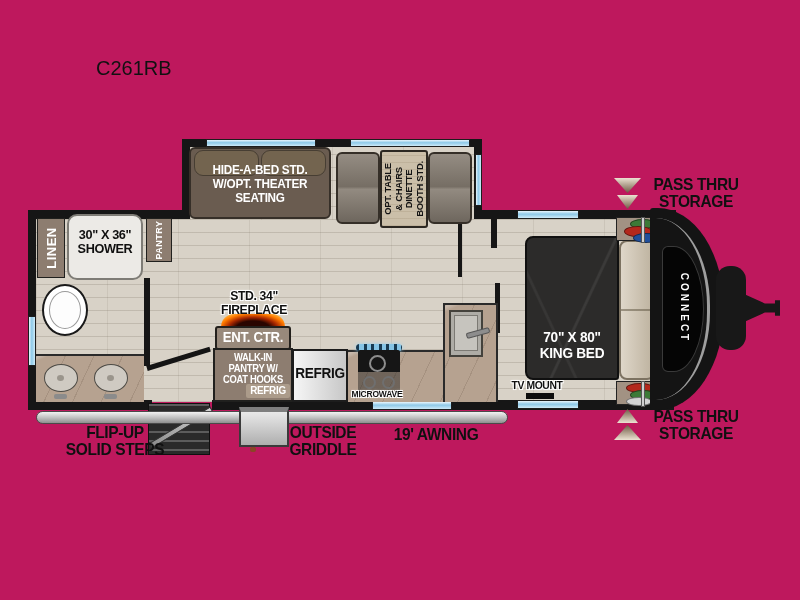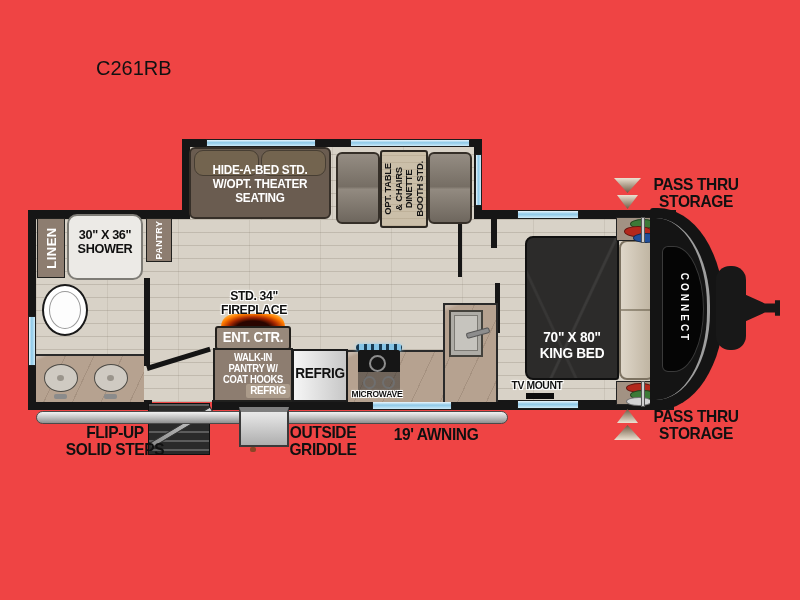--- a/index.html
+++ b/index.html
@@ -1,16 +1,16 @@
 <!DOCTYPE html>
 <html><head>
 <meta charset="utf-8">
 <style>
   html,body{margin:0;padding:0;background:#fff;}
-  .stage{position:relative;width:800px;height:600px;background:#ef4444;overflow:hidden;
+  .stage{position:relative;width:800px;height:600px;background:#be185d;overflow:hidden;
          font-family:"Liberation Sans",sans-serif;}
   .abs{position:absolute;}
   .wall{position:absolute;background:#161616;}
   .floor{position:absolute;background-color:#d8d2c7;
     background-image:
       repeating-linear-gradient(0deg, rgba(110,100,85,.22) 0 1px, rgba(0,0,0,0) 1px 13px),
       repeating-linear-gradient(90deg, rgba(110,100,85,.12) 0 1px, rgba(0,0,0,0) 1px 71px);}
   .win{position:absolute;background:linear-gradient(180deg,#e8f5fc 0%,#8ec9e8 45%,#cdeaf8 100%);
        border:1px solid #1d1d1d;box-sizing:border-box;}
   .winv{position:absolute;background:linear-gradient(90deg,#e8f5fc 0%,#8ec9e8 45%,#cdeaf8 100%);

